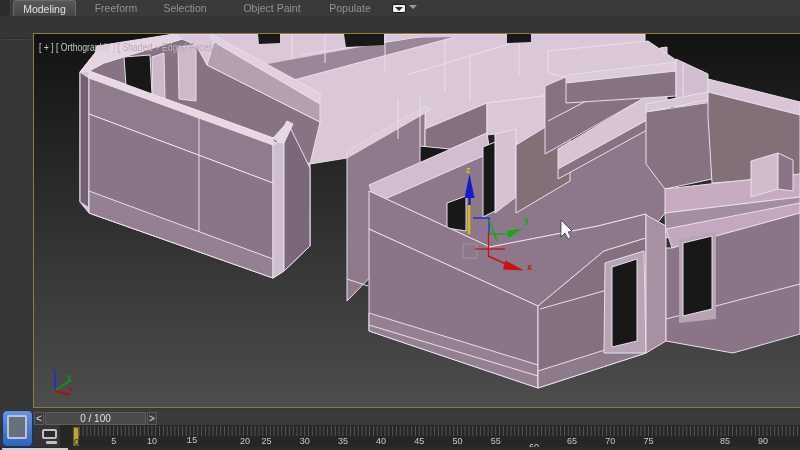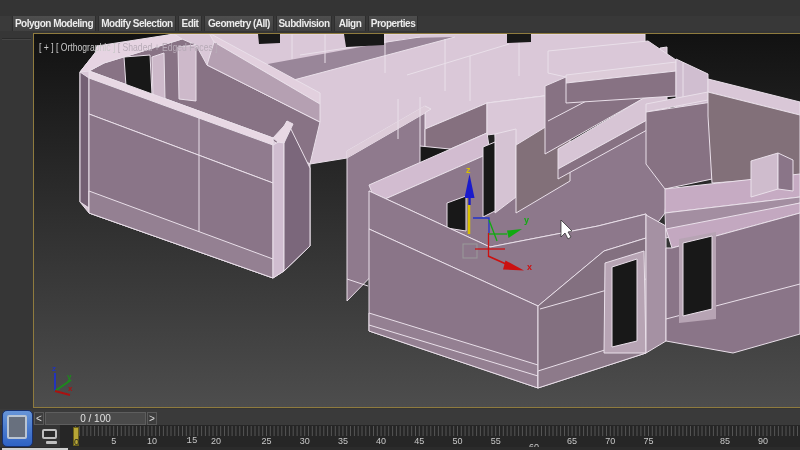--- a/index.html
+++ b/index.html
@@ -43,31 +43,31 @@
   #ruler{position:absolute;left:60px;top:425px;width:740px;height:22px;background:#262626;}
   #frame0{position:absolute;left:73px;top:427px;width:6px;height:19px;background:#b7a636;border:1px solid #6a6017;font-size:9px;color:#222;text-align:center;line-height:9px;padding-top:10px;}
   .rlab{position:absolute;top:436px;font-size:9px;color:#c8c8c8;transform:translateX(-50%);}
   #botstrip{position:absolute;left:0;top:447px;width:800px;height:3px;background:#2b2b2b;}
   #listener{position:absolute;left:2px;top:448px;width:66px;height:2px;background:#cfcfcf;}
 </style>
 </head>
 <body>
 <div id="stage">
 
-
-  <div id="row2">
-    <div class="lg"></div>
-    <div class="pbtn" style="left:12px;width:84px;">Polygon Modeling</div>
-    <div class="pbtn" style="left:98px;width:78px;">Modify Selection</div>
-    <div class="pbtn" style="left:178px;width:24px;">Edit</div>
-    <div class="pbtn" style="left:204px;width:70px;">Geometry (All)</div>
-    <div class="pbtn" style="left:276px;width:56px;">Subdivision</div>
-    <div class="pbtn" style="left:334px;width:32px;">Align</div>
-    <div class="pbtn" style="left:368px;width:50px;">Properties</div>
+  <div id="row1">
+    <div class="ltab"></div>
+    <div class="tab active" style="left:13px;width:63px;">Modeling</div>
+    <div class="tab" style="left:86px;width:60px;">Freeform</div>
+    <div class="tab" style="left:156px;width:58px;">Selection</div>
+    <div class="tab" style="left:234px;width:76px;">Object Paint</div>
+    <div class="tab" style="left:320px;width:60px;">Populate</div>
+    <div id="minico"></div>
+    <div id="minarrow"></div>
   </div>
+
 
   <div id="mainbg"></div>
   <div id="leftpanel">
       <div class="groove"></div>
     </div>
 
   <div id="vp">
     <svg width="767" height="375" viewBox="34 33 767 375" xmlns="http://www.w3.org/2000/svg">
       <g stroke="#e9dfe9" stroke-width="1" stroke-linejoin="round">
 
@@ -420,21 +420,21 @@
           <line x1="729.8" y1="1" x2="729.8" y2="11"></line>
           <line x1="733.7" y1="1" x2="733.7" y2="11"></line>
           <line x1="737.5" y1="1" x2="737.5" y2="11"></line>
         </g>
     </svg>
   </div>
   <div id="ticklabels">
       <div class="rlab" style="left:113.7px;">5</div>
       <div class="rlab" style="left:151.9px;">10</div>
       <div class="rlab" style="left:192px;font-family:Liberation Mono, monospace;">15</div>
-      <div class="rlab" style="left:216px;">20</div>
+      <div class="rlab" style="left:245px;">20</div>
       <div class="rlab" style="left:266.5px;">25</div>
       <div class="rlab" style="left:304.7px;text-align:center;">30</div>
       <div class="rlab" style="left:342.9px;">35</div>
       <div class="rlab" style="left:381.1px;">40</div>
       <div class="rlab" style="left:419.3px;">45</div>
       <div class="rlab" style="left:457.5px;">50</div>
       <div class="rlab" style="left:495.7px;">55</div>
       <div class="rlab" style="left:533.9px;margin-top:6px;">60</div>
       <div class="rlab" style="left:572.1px;">65</div>
       <div class="rlab" style="left:610.3px;">70</div>

